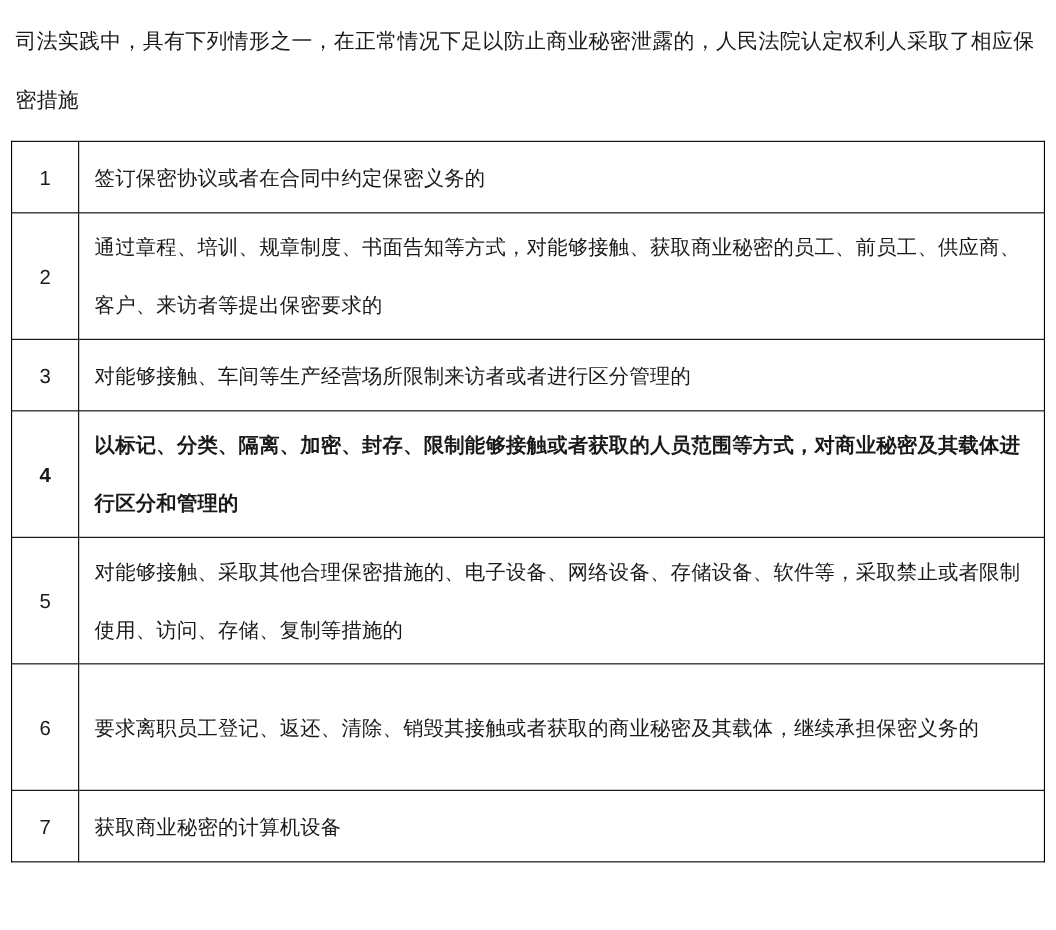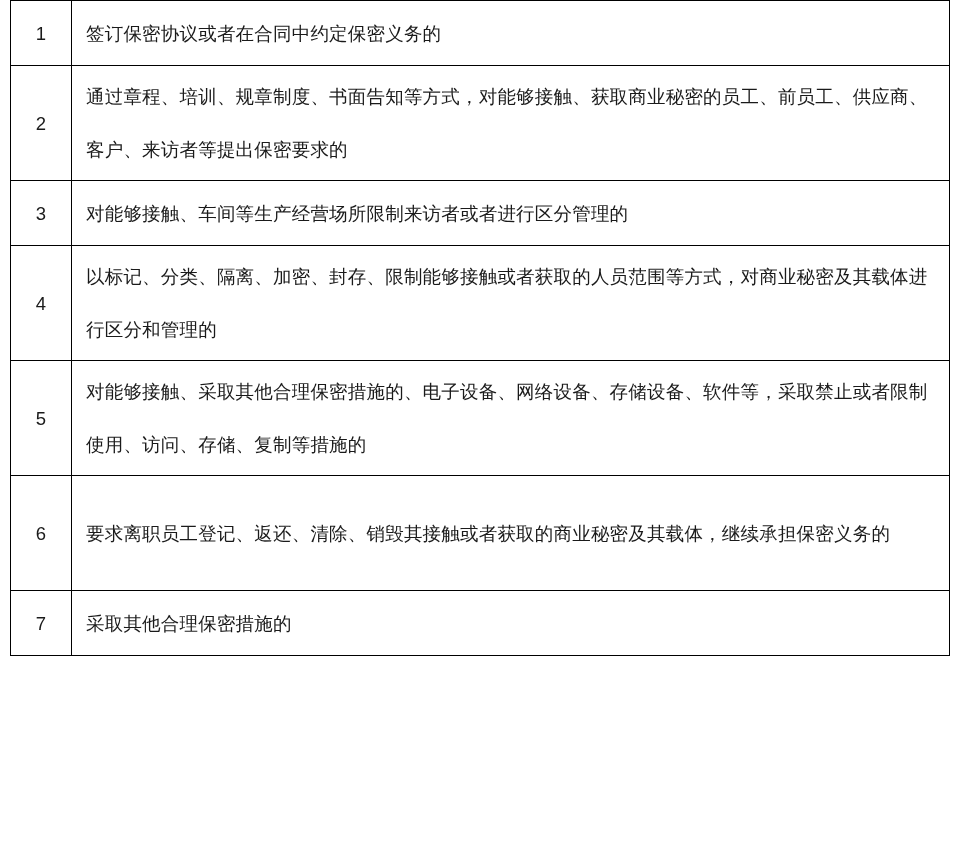--- a/index.html
+++ b/index.html
@@ -47,30 +47,31 @@
     font-size: 19px;
   }
   td.txt {
     padding: 0 14px 0 14px;
     letter-spacing: 0.2px;
     margin-top: 36px;
   }
   .row-1 td { height: 62px; }
   .row-2 td { height: 112px; }
   .row-3 td { height: 62px; }
-  .row-4 td { height: 112px; }
+  .row-4 td { height: 112px; font-weight: bold; }
   .row-5 td { height: 112px; }
   .row-6 td { height: 112px; }
   .row-7 td { height: 62px; }
 </style>
 </head>
 <body>
 
 <div class="page">
 
+  <div class="intro">司法实践中，具有下列情形之一，在正常情况下足以防止商业秘密泄露的，人民法院认定权利人采取了相应保密措施</div>
 
   <table class="rules">
     <tbody>
       <tr class="row-1">
         <td class="num">1</td>
         <td class="txt">签订保密协议或者在合同中约定保密义务的</td>
       </tr>
       <tr class="row-2">
         <td class="num">2</td>
         <td class="txt">通过章程、培训、规章制度、书面告知等方式，对能够接触、获取商业秘密的员工、前员工、供应商、客户、来访者等提出保密要求的</td>
@@ -86,18 +87,18 @@
       <tr class="row-5">
         <td class="num">5</td>
         <td class="txt">对能够接触、采取其他合理保密措施的、电子设备、网络设备、存储设备、软件等，采取禁止或者限制使用、访问、存储、复制等措施的</td>
       </tr>
       <tr class="row-6">
         <td class="num">6</td>
         <td class="txt">要求离职员工登记、返还、清除、销毁其接触或者获取的商业秘密及其载体，继续承担保密义务的</td>
       </tr>
       <tr class="row-7">
         <td class="num">7</td>
-        <td class="txt">采取其他合理保密措施的</td>
+        <td class="txt">获取商业秘密的计算机设备</td>
       </tr>
     </tbody>
   </table>
 
 </div>
 
 </body></html>

